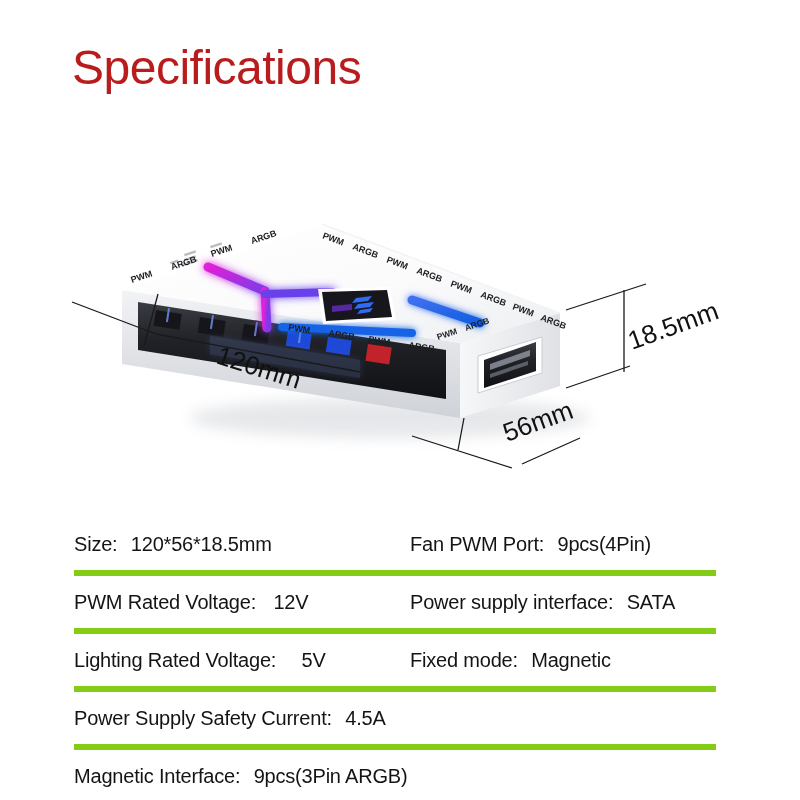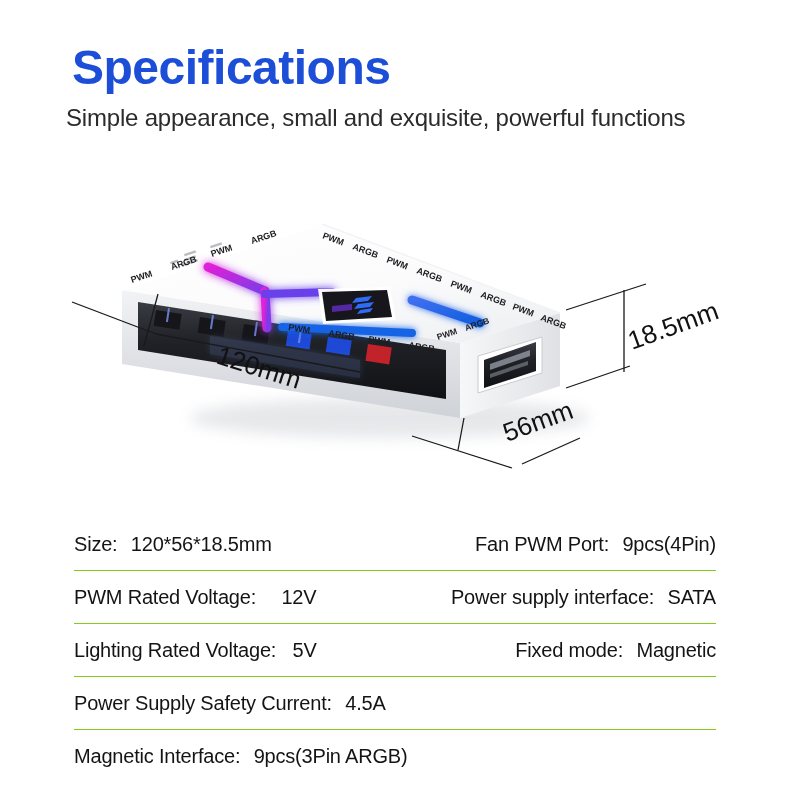--- a/index.html
+++ b/index.html
@@ -9,22 +9,22 @@
     font-family:"Liberation Sans", sans-serif;
     color:#1a1a1a;
     overflow:hidden;
     position:relative;
   }
   #page{position:relative;width:800px;height:800px;}
 
   
   .hdr-title{
     position:absolute;left:72px;top:44px;
-    font-size:48px;font-weight:700;letter-spacing:-0.5px;
-    color:#1d4ed8;line-height:1;
+    font-size:48px;font-weight:400;letter-spacing:-0.5px;
+    color:#b91c1c;line-height:1;
   }
   .hdr-sub{
     position:absolute;left:66px;top:104px;
     font-size:24px;font-weight:400;color:#2b2b2b;
     letter-spacing:-0.2px;white-space:nowrap;
   }
 
   
   .product-stage{
     position:absolute;left:60px;top:150px;width:700px;height:330px;
@@ -39,39 +39,38 @@
 
   
   .spec-table{
     position:absolute;left:74px;top:518px;width:642px;
   }
   .spec-row{
     position:relative;
     display:flex;
     align-items:center;
     height:52px;
-    border-bottom:1px solid #84cc16;
+    border-bottom:6px solid #84cc16;
   }
   .spec-row.last{border-bottom:none;}
   .spec-cell{
     font-size:20px;font-weight:400;color:#141414;
     letter-spacing:-0.2px;white-space:nowrap;
   }
   .spec-cell.left{width:336px;flex:0 0 336px;}
-  .spec-cell.right{flex:1 1 auto;text-align:right;}
+  .spec-cell.right{flex:1 1 auto;}
   .spec-label{}
   .spec-value{}
 </style>
 </head>
 <body>
 
 <div id="page">
 
   <div class="hdr-title">Specifications</div>
-  <div class="hdr-sub">Simple appearance, small and exquisite, powerful functions</div>
 
   <div class="product-stage">
     <svg viewBox="0 0 700 330" xmlns="http://www.w3.org/2000/svg">
       <defs>
         <linearGradient id="topFace" x1="0" y1="0" x2="1" y2="1">
           <stop offset="0%" stop-color="#ffffff"></stop>
           <stop offset="55%" stop-color="#fbfbfc"></stop>
           <stop offset="100%" stop-color="#eceef1"></stop>
         </linearGradient>
         <linearGradient id="frontFace" x1="0" y1="0" x2="0" y2="1">
@@ -241,32 +240,32 @@
         <span class="spec-value">120*56*18.5mm</span>
       </div>
       <div class="spec-cell right">
         <span class="spec-label" style="margin-right: 8px;">Fan PWM Port:</span>
         <span class="spec-value">9pcs(4Pin)</span>
       </div>
     </div>
 
     <div class="spec-row">
       <div class="spec-cell left">
-        <span class="spec-label" style="margin-right: 20px;">PWM Rated Voltage:</span>
+        <span class="spec-label" style="margin-right: 12px;">PWM Rated Voltage:</span>
         <span class="spec-value">12V</span>
       </div>
       <div class="spec-cell right">
         <span class="spec-label" style="margin-right: 8px;">Power supply interface:</span>
         <span class="spec-value">SATA</span>
       </div>
     </div>
 
     <div class="spec-row">
       <div class="spec-cell left">
-        <span class="spec-label" style="margin-right: 11px;">Lighting Rated Voltage:</span>
+        <span class="spec-label" style="margin-right: 20px;">Lighting Rated Voltage:</span>
         <span class="spec-value">5V</span>
       </div>
       <div class="spec-cell right">
         <span class="spec-label" style="margin-right: 8px;">Fixed mode:</span>
         <span class="spec-value">Magnetic</span>
       </div>
     </div>
 
     <div class="spec-row">
       <div class="spec-cell left">

